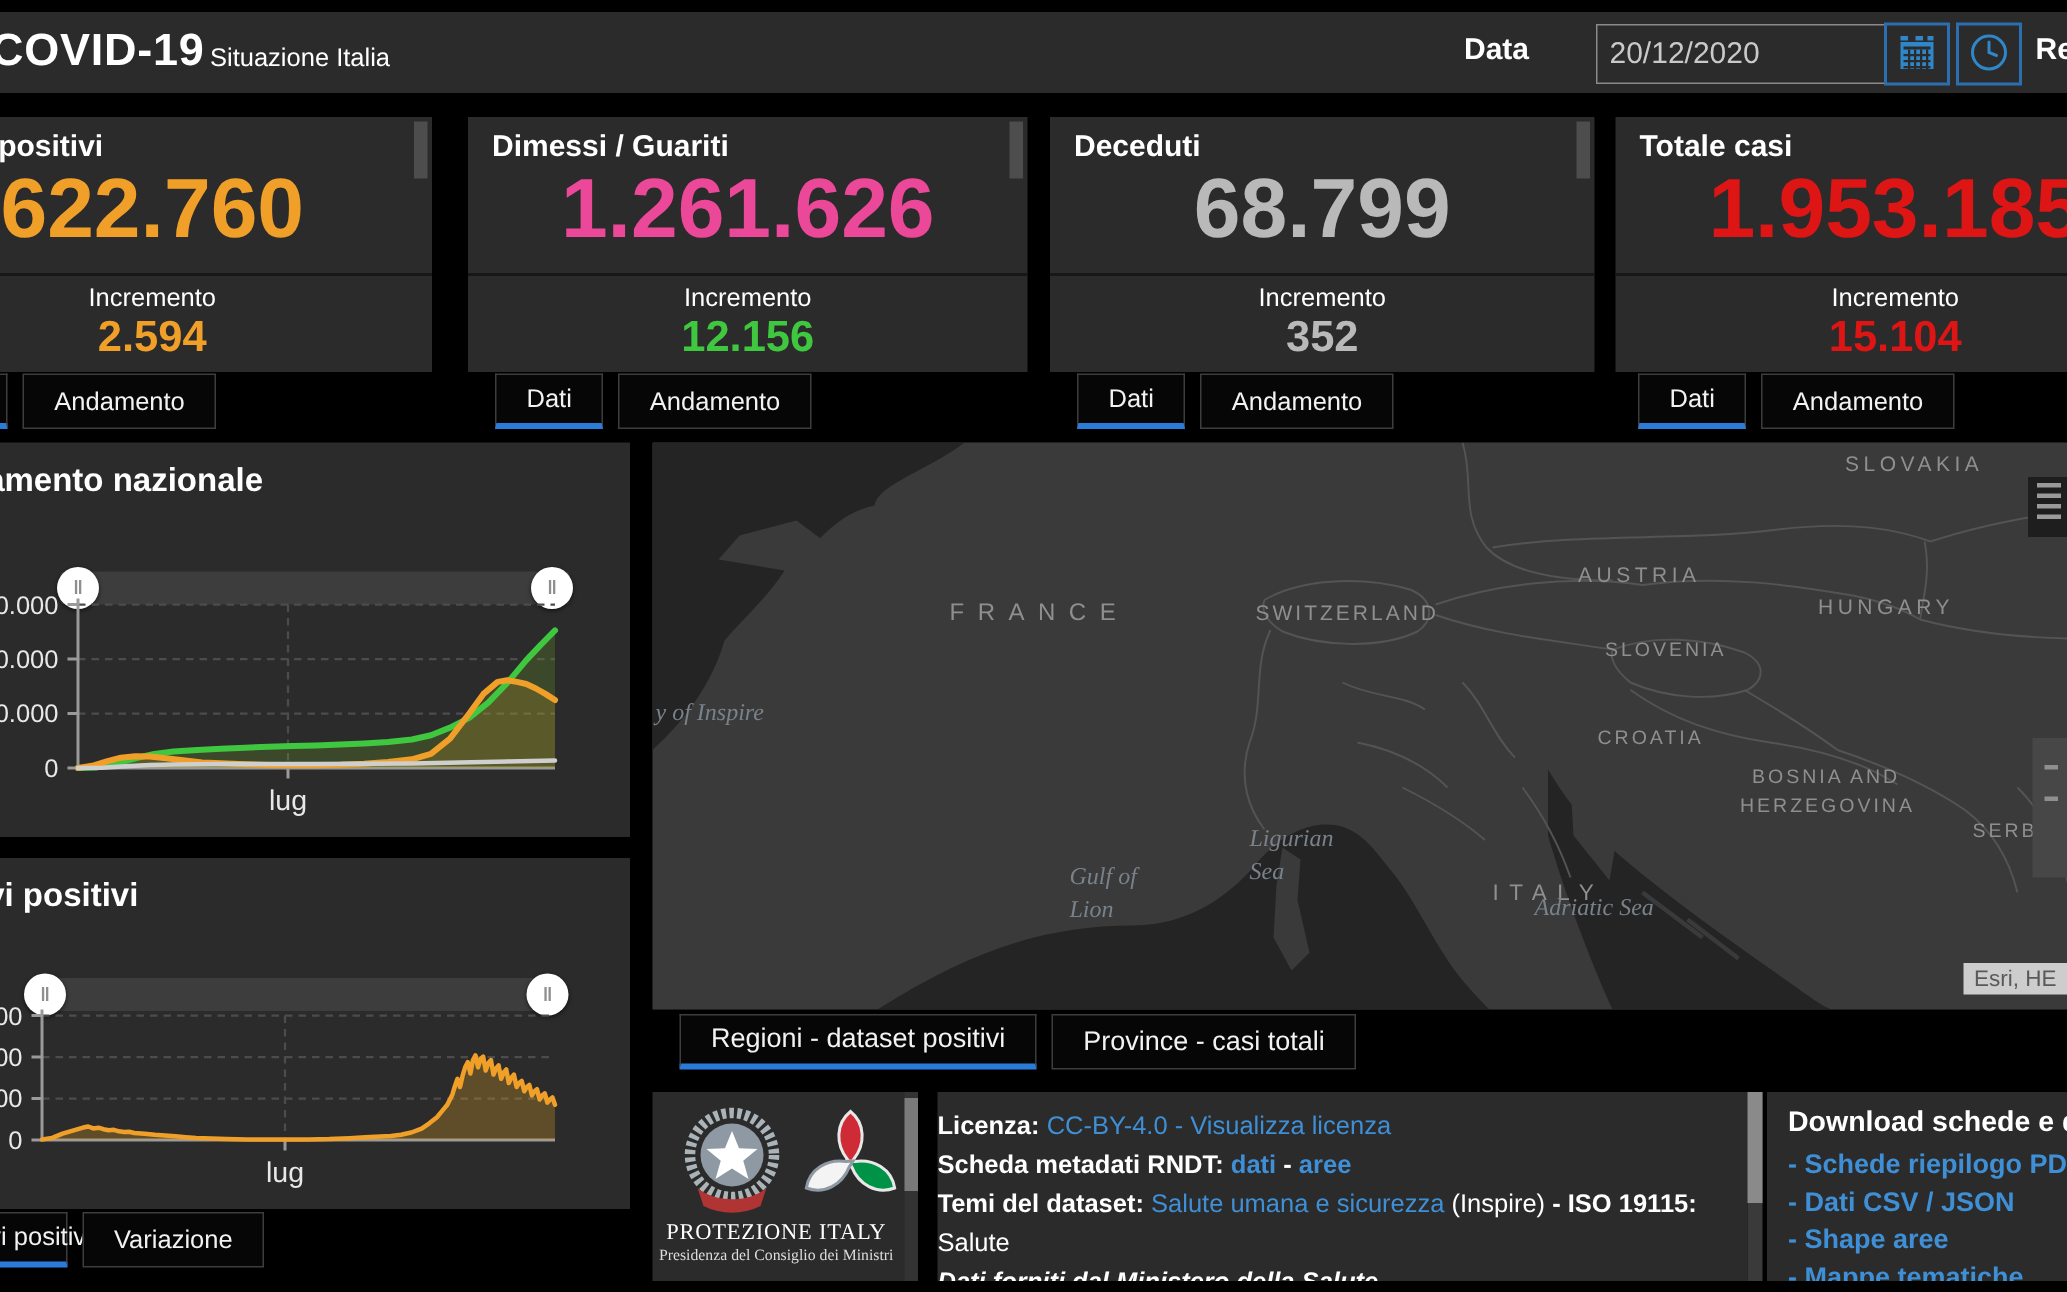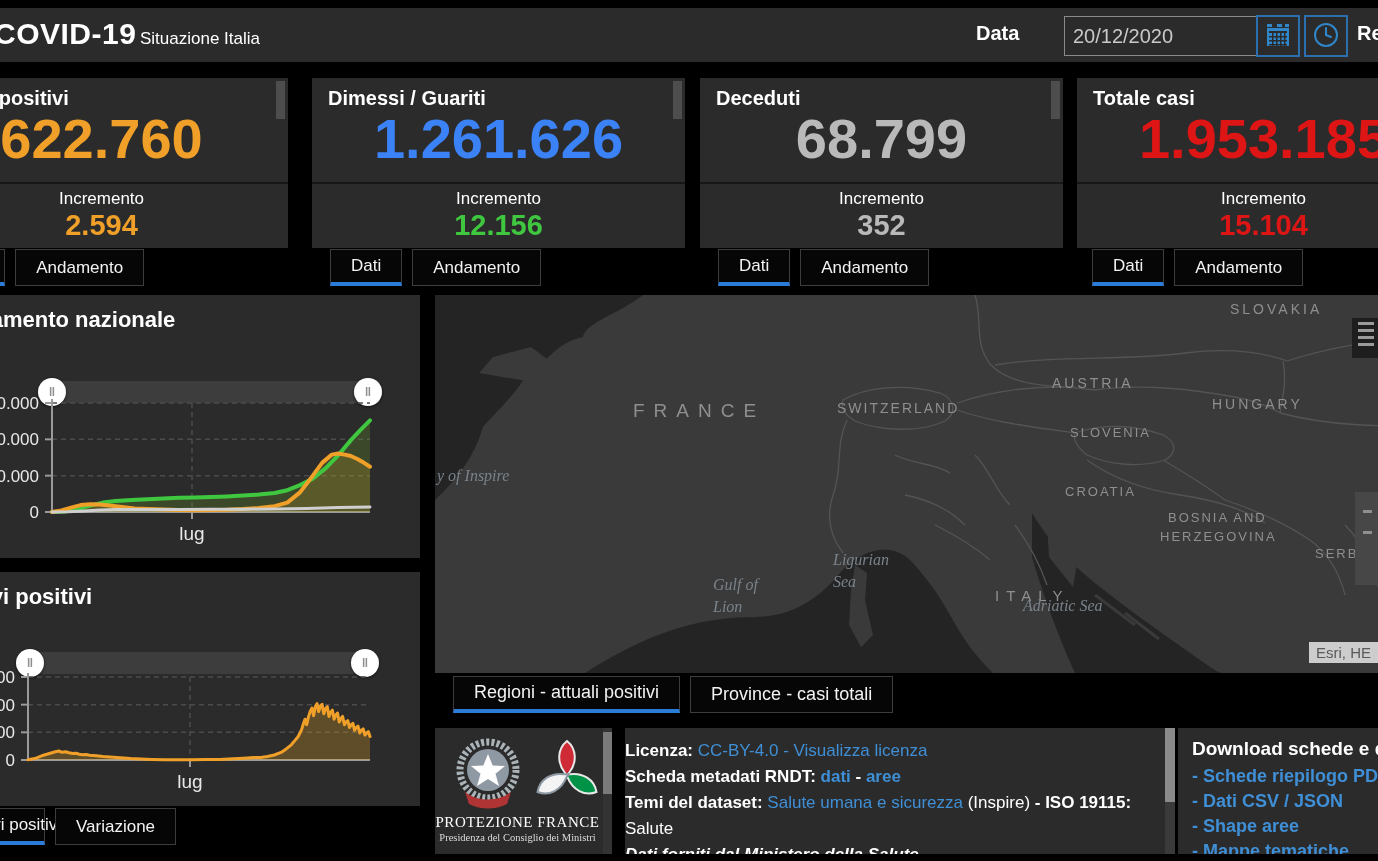--- a/index.html
+++ b/index.html
@@ -120,21 +120,21 @@
   </div>
   <div class="vscroll"></div>
 </div>
 <div class="tabs" style="left:-67px;top:249px">
   <div class="tab active">Dati</div>
   <div class="tab">Andamento</div>
 </div>
 
 <div class="card" style="left:312px">
   <div class="card-title">Dimessi / Guariti</div>
-  <div class="card-value" style="color:#3b82f6">1.261.626</div>
+  <div class="card-value" style="color:#ec4899">1.261.626</div>
   <div class="card-sub">
     <div class="inc-label">Incremento</div>
     <div class="inc-value" style="color:#40c740">12.156</div>
   </div>
   <div class="vscroll"></div>
 </div>
 <div class="tabs" style="left:330px;top:249px">
   <div class="tab active">Dati</div>
   <div class="tab">Andamento</div>
 </div>
@@ -265,21 +265,21 @@
       <path d="M790,205 C820,215 850,228 875,245 C895,260 905,280 910,300"></path>
       <path d="M910,230 C930,250 940,275 945,300"></path>
       <path d="M460,160 C480,170 500,168 515,178"></path>
       <path d="M470,200 C495,205 515,215 530,230"></path>
       <path d="M540,160 C555,175 560,195 575,210"></path>
       <path d="M500,230 C520,240 540,252 555,265"></path>
       <path d="M580,230 C595,250 605,270 612,290"></path>
     </g>
   </svg>
   <div id="map-labels">
-      <div class="map-label" style="left: 198px; top: 105px; letter-spacing: 9px; font-size: 19px;">FRANCE</div>
+      <div class="map-label" style="left: 198px; top: 105px; letter-spacing: 9px; font-size: 16px;">FRANCE</div>
       <div class="map-label" style="left: 402px; top: 105px; letter-spacing: 2px; font-size: 14px;">SWITZERLAND</div>
       <div class="map-label" style="left: 617px; top: 80px; letter-spacing: 3px; font-size: 14px;">AUSTRIA</div>
       <div class="map-label" style="left: 777px; top: 101px; letter-spacing: 3px; font-size: 14px;">HUNGARY</div>
       <div class="map-label" style="left: 635px; top: 130px; letter-spacing: 2px; font-size: 13px;">SLOVENIA</div>
       <div class="map-label" style="left: 630px; top: 189px; letter-spacing: 2px; font-size: 13px;">CROATIA</div>
       <div class="map-label" style="left: 733px; top: 215px; letter-spacing: 2px; font-size: 13px;">BOSNIA AND</div>
       <div class="map-label" style="left: 725px; top: 234px; letter-spacing: 2px; font-size: 13px;">HERZEGOVINA</div>
       <div class="map-label" style="left: 880px; top: 251px; letter-spacing: 2px; font-size: 13px;">SERBIA</div>
       <div class="map-label" style="left: 795px; top: 6px; letter-spacing: 3px; font-size: 14px;">SLOVAKIA</div>
       <div class="map-label" style="left: 560px; top: 292px; letter-spacing: 7px; font-size: 15px;">ITALY</div>
@@ -297,21 +297,21 @@
       <i></i>
       <i></i>
     </div>
   <div id="map-frag-zoom">
       <i></i>
       <i></i>
     </div>
 </div>
 
 <div class="tabs" style="left:453px;top:676px">
-  <div class="tab active" style="font-size:18px">Regioni - attuali positivi</div>
+  <div class="tab active" style="font-size:18px">Regioni - dataset positivi</div>
   <div class="tab" style="font-size:18px">Province - casi totali</div>
 </div>
 
 <div class="panel" id="logo-panel">
   <span>
     <svg style="position:absolute;left:16px;top:6px" width="74" height="78" viewBox="0 0 74 78">
       <circle cx="37" cy="36" r="28" fill="none" stroke="#aab4b8" stroke-width="7" stroke-dasharray="3,2.2"></circle>
       <circle cx="37" cy="36" r="21" fill="#8e99a3"></circle>
       <path d="M37 20 L41.7 31.5 L54 32 L44.5 39.8 L48 52 L37 45 L26 52 L29.5 39.8 L20 32 L32.3 31.5 Z" fill="#fff"></path>
       <path d="M14 58 C26 68 48 68 60 58 L56 70 C44 76 30 76 18 70 Z" fill="#b03434"></path>
@@ -321,21 +321,21 @@
     <svg style="position:absolute;left:96px;top:6px" width="72" height="78" viewBox="0 0 72 78">
       <g transform="translate(36,41)">
         <g>
           <path d="M0,-34 C10,-26 10,-12 2,-2 L0,2 L-2,-2 C-10,-12 -10,-26 0,-34 Z" fill="#ce2b37" stroke="#e8e8e8" stroke-width="2"></path>
           <path transform="rotate(120)" d="M0,-34 C10,-26 10,-12 2,-2 L0,2 L-2,-2 C-10,-12 -10,-26 0,-34 Z" fill="#009246" stroke="#e8e8e8" stroke-width="2"></path>
           <path transform="rotate(240)" d="M0,-34 C10,-26 10,-12 2,-2 L0,2 L-2,-2 C-10,-12 -10,-26 0,-34 Z" fill="#f4f4f4" stroke="#8e99a3" stroke-width="2"></path>
         </g>
       </g>
     </svg>
   </span>
-  <div class="pc-line1">PROTEZIONE FRANCE</div>
+  <div class="pc-line1">PROTEZIONE ITALY</div>
   <div class="pc-line2">Presidenza del Consiglio dei Ministri</div>
   <div id="logo-scroll">
       <i></i>
     </div>
 </div>
 
 <div class="panel" id="license-panel">
   <div class="lline">
     <span class="b">Licenza:</span><span> </span><span class="lnk">CC-BY-4.0</span><span class="lnk"> - </span><span class="lnk">Visualizza licenza</span>
   </div>

